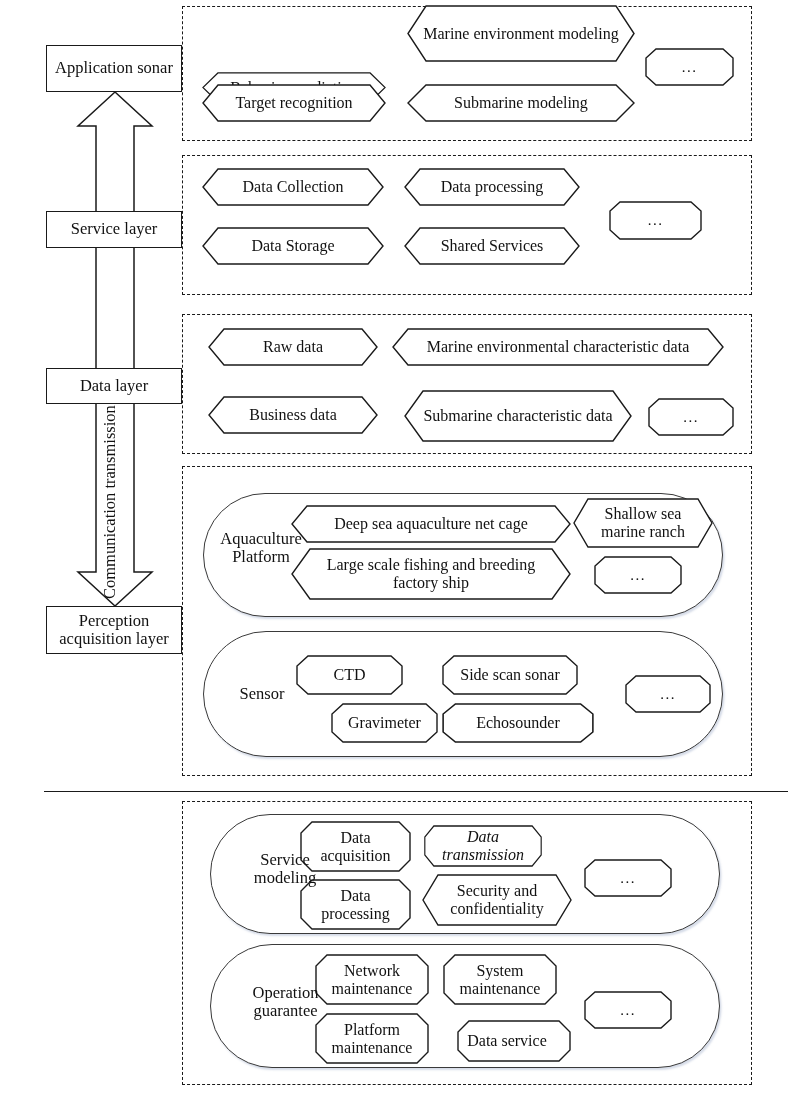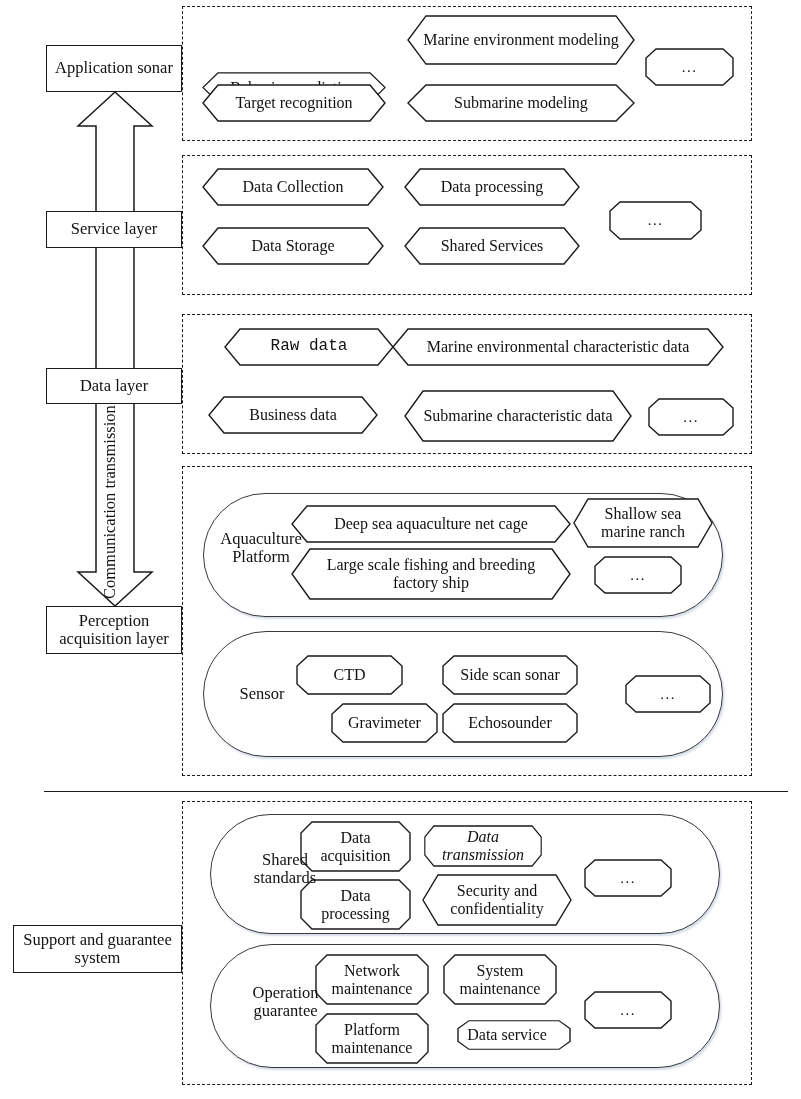--- a/index.html
+++ b/index.html
@@ -121,43 +121,40 @@
   </div>
 
   <div class="layerbox" style="left:46px;top:368px;width:136px;height:36px;">
     <span>Data layer</span>
   </div>
 
   <div class="layerbox" style="left:46px;top:606px;width:136px;height:48px;">
     <span>Perception acquisition layer</span>
   </div>
 
-  <div class="layerbox" style="left:13px;top:925px;width:169px;height:48px;">
-    <span>Support and guarantee system</span>
-  </div>
 
   <div id="bigarrow" style="left:70px;top:92px;width:90px;height:514px;">
     <svg viewBox="0 0 90 514" width="90" height="514">
       <path d="M45 0 L8 34 L26 34 L26 480 L8 480 L45 514 L82 480 L64 480 L64 34 L82 34 Z" fill="#ffffff" stroke="#1a1a1a" stroke-width="1.5" stroke-linejoin="miter"></path>
     </svg>
   </div>
   <div id="arrowtext" style="left:101px;top:404px;height:196px;">Communication transmission</div>
 
   <div id="divider" style="left:44px;top:791px;width:744px;"></div>
 
   <div class="dashgroup" style="left:182px;top:6px;width:570px;height:135px;"></div>
 
   <div class="hex" style="left:202px;top:24px;width:184px;height:31px;margin-top:48px;">
     <svg viewBox="0 0 184 38" preserveAspectRatio="none">
       <path d="M16 1 L168 1 L183 19 L168 37 L16 37 L1 19 Z" fill="#fff" stroke="#1a1a1a" stroke-width="1.4"></path>
     </svg>
     <div class="cap">Behavior prediction</div>
   </div>
 
-  <div class="hex" style="left:407px;top:15px;width:228px;height:50px;">
+  <div class="hex" style="left:407px;top:5px;width:228px;height:57px;">
     <svg viewBox="0 0 228 52" preserveAspectRatio="none">
       <path d="M19 1 L209 1 L227 26 L209 51 L19 51 L1 26 Z" fill="#fff" stroke="#1a1a1a" stroke-width="1.4"></path>
     </svg>
     <div class="cap">Marine environment modeling</div>
   </div>
 
   <div class="oct dots" style="left:645px;top:48px;width:89px;height:38px;">
     <svg viewBox="0 0 89 38" preserveAspectRatio="none">
       <path d="M11 1 L78 1 L88 10 L88 28 L78 37 L11 37 L1 28 L1 10 Z" fill="#fff" stroke="#1a1a1a" stroke-width="1.4"></path>
     </svg>
@@ -210,21 +207,21 @@
 
   <div class="hex" style="left:404px;top:227px;width:176px;height:38px;">
     <svg viewBox="0 0 176 38" preserveAspectRatio="none">
       <path d="M16 1 L160 1 L175 19 L160 37 L16 37 L1 19 Z" fill="#fff" stroke="#1a1a1a" stroke-width="1.4"></path>
     </svg>
     <div class="cap">Shared Services</div>
   </div>
 
   <div class="dashgroup" style="left:182px;top:314px;width:570px;height:140px;"></div>
 
-  <div class="hex" style="left:224px;top:328px;width:170px;height:38px;font-family:Liberation Mono, monospace;">
+  <div class="hex" style="left:208px;top:328px;width:170px;height:38px;">
     <svg viewBox="0 0 170 38" preserveAspectRatio="none">
       <path d="M16 1 L154 1 L169 19 L154 37 L16 37 L1 19 Z" fill="#fff" stroke="#1a1a1a" stroke-width="1.4"></path>
     </svg>
     <div class="cap">Raw data</div>
   </div>
 
   <div class="hex" style="left:392px;top:328px;width:332px;height:38px;">
     <svg viewBox="0 0 332 38" preserveAspectRatio="none">
       <path d="M16 1 L316 1 L331 19 L316 37 L16 37 L1 19 Z" fill="#fff" stroke="#1a1a1a" stroke-width="1.4"></path>
     </svg>
@@ -309,31 +306,31 @@
     <div class="cap">...</div>
   </div>
 
   <div class="oct" style="left:296px;top:703px;width:107px;height:40px;margin-left:35px;">
     <svg viewBox="0 0 107 40" preserveAspectRatio="none">
       <path d="M12 1 L95 1 L106 11 L106 29 L95 39 L12 39 L1 29 L1 11 Z" fill="#fff" stroke="#1a1a1a" stroke-width="1.4"></path>
     </svg>
     <div class="cap">Gravimeter</div>
   </div>
 
-  <div class="oct" style="left:442px;top:703px;width:136px;height:40px;">
+  <div class="oct" style="left:442px;top:703px;width:152px;height:40px;">
     <svg viewBox="0 0 136 40" preserveAspectRatio="none">
       <path d="M12 1 L124 1 L135 11 L135 29 L124 39 L12 39 L1 29 L1 11 Z" fill="#fff" stroke="#1a1a1a" stroke-width="1.4"></path>
     </svg>
     <div class="cap">Echosounder</div>
   </div>
 
   <div class="dashgroup" style="left:182px;top:801px;width:570px;height:284px;"></div>
 
   <div class="pill" style="left:210px;top:814px;width:510px;height:120px;"></div>
-  <div class="pill-label" style="left:230px;top:851px;width:110px;">Shared standards</div>
+  <div class="pill-label" style="left:230px;top:851px;width:110px;">Service modeling</div>
 
   <div class="oct" style="left:300px;top:821px;width:111px;height:51px;">
     <svg viewBox="0 0 111 51" preserveAspectRatio="none">
       <path d="M12 1 L99 1 L110 12 L110 39 L99 50 L12 50 L1 39 L1 12 Z" fill="#fff" stroke="#1a1a1a" stroke-width="1.4"></path>
     </svg>
     <div class="cap">Data acquisition</div>
   </div>
 
   <div class="oct" style="left:424px;top:825px;width:118px;height:42px;font-style:italic;">
     <svg viewBox="0 0 144 42" preserveAspectRatio="none">
@@ -387,20 +384,20 @@
     <div class="cap">...</div>
   </div>
 
   <div class="oct" style="left:315px;top:1013px;width:114px;height:51px;">
     <svg viewBox="0 0 114 51" preserveAspectRatio="none">
       <path d="M12 1 L102 1 L113 12 L113 39 L102 50 L12 50 L1 39 L1 12 Z" fill="#fff" stroke="#1a1a1a" stroke-width="1.4"></path>
     </svg>
     <div class="cap">Platform maintenance</div>
   </div>
 
-  <div class="oct" style="left:443px;top:1020px;width:114px;height:30px;padding-left:14px;">
+  <div class="oct" style="left:443px;top:1020px;width:114px;height:42px;padding-left:14px;">
     <svg viewBox="0 0 114 42" preserveAspectRatio="none">
       <path d="M12 1 L102 1 L113 12 L113 30 L102 41 L12 41 L1 30 L1 12 Z" fill="#fff" stroke="#1a1a1a" stroke-width="1.4"></path>
     </svg>
     <div class="cap">Data service</div>
   </div>
 
 </div>
 
 </body></html>

